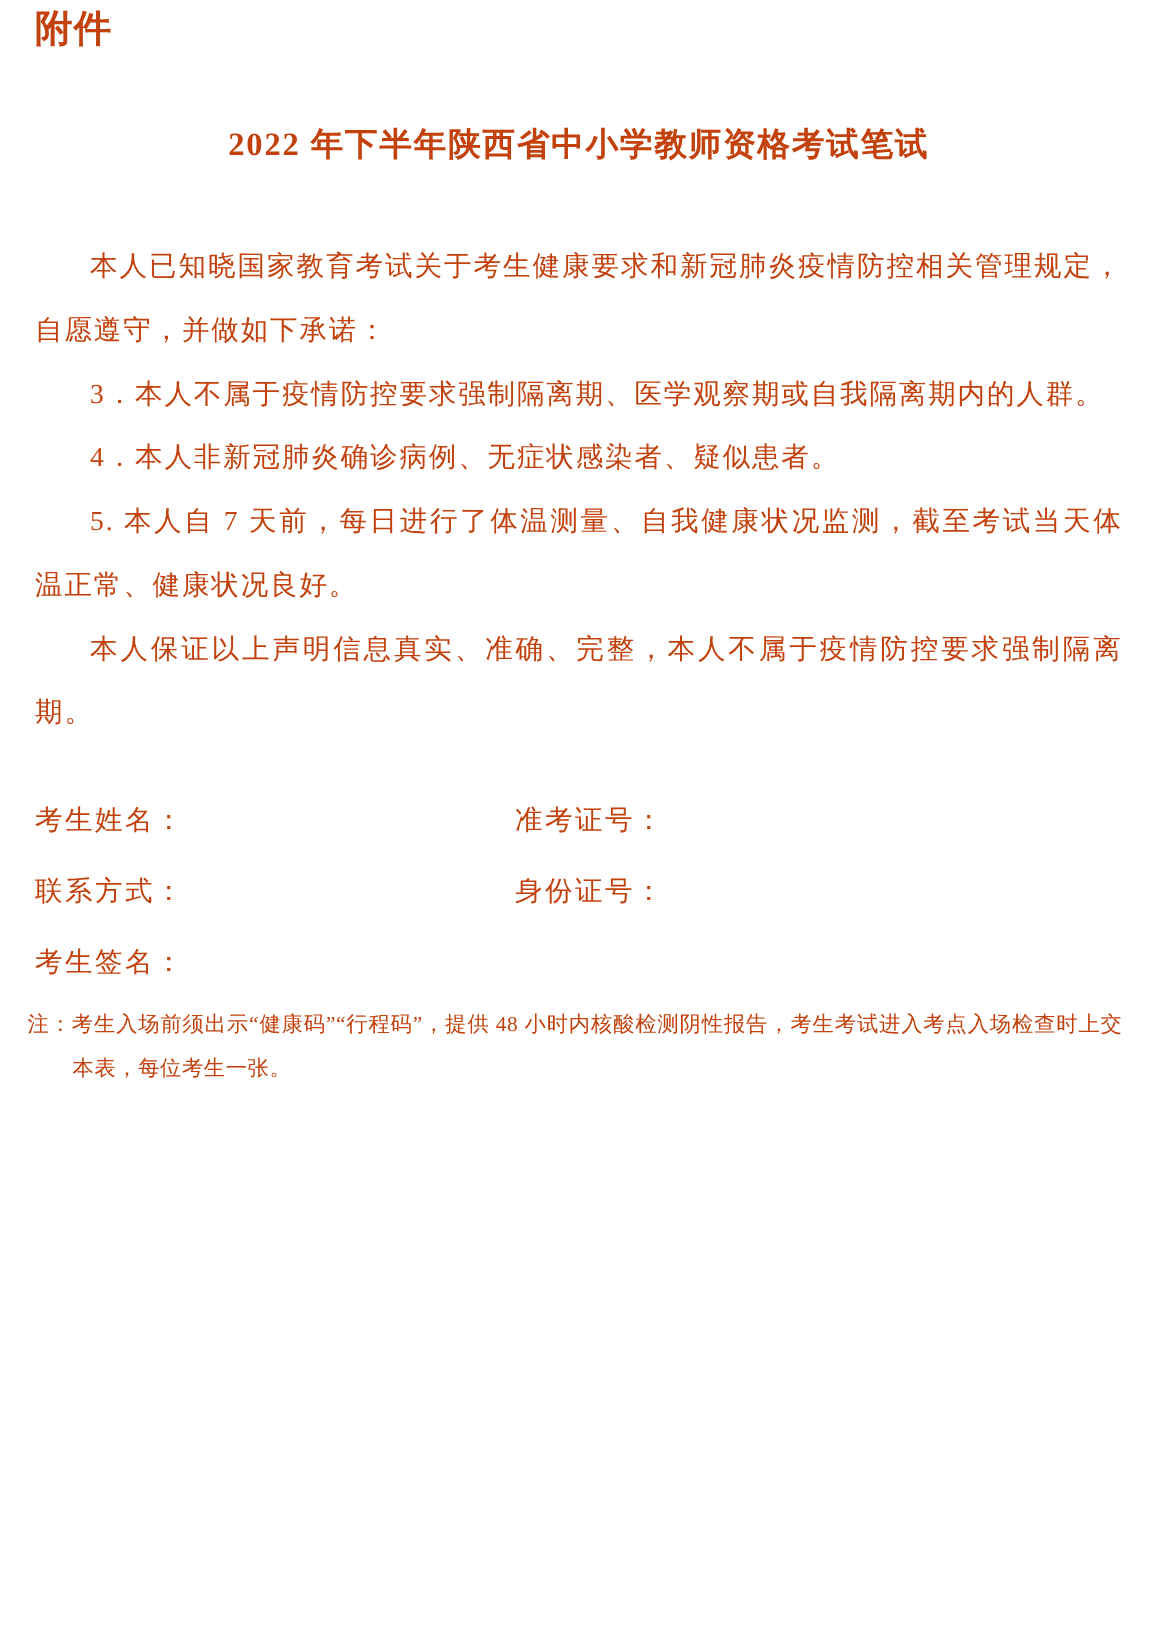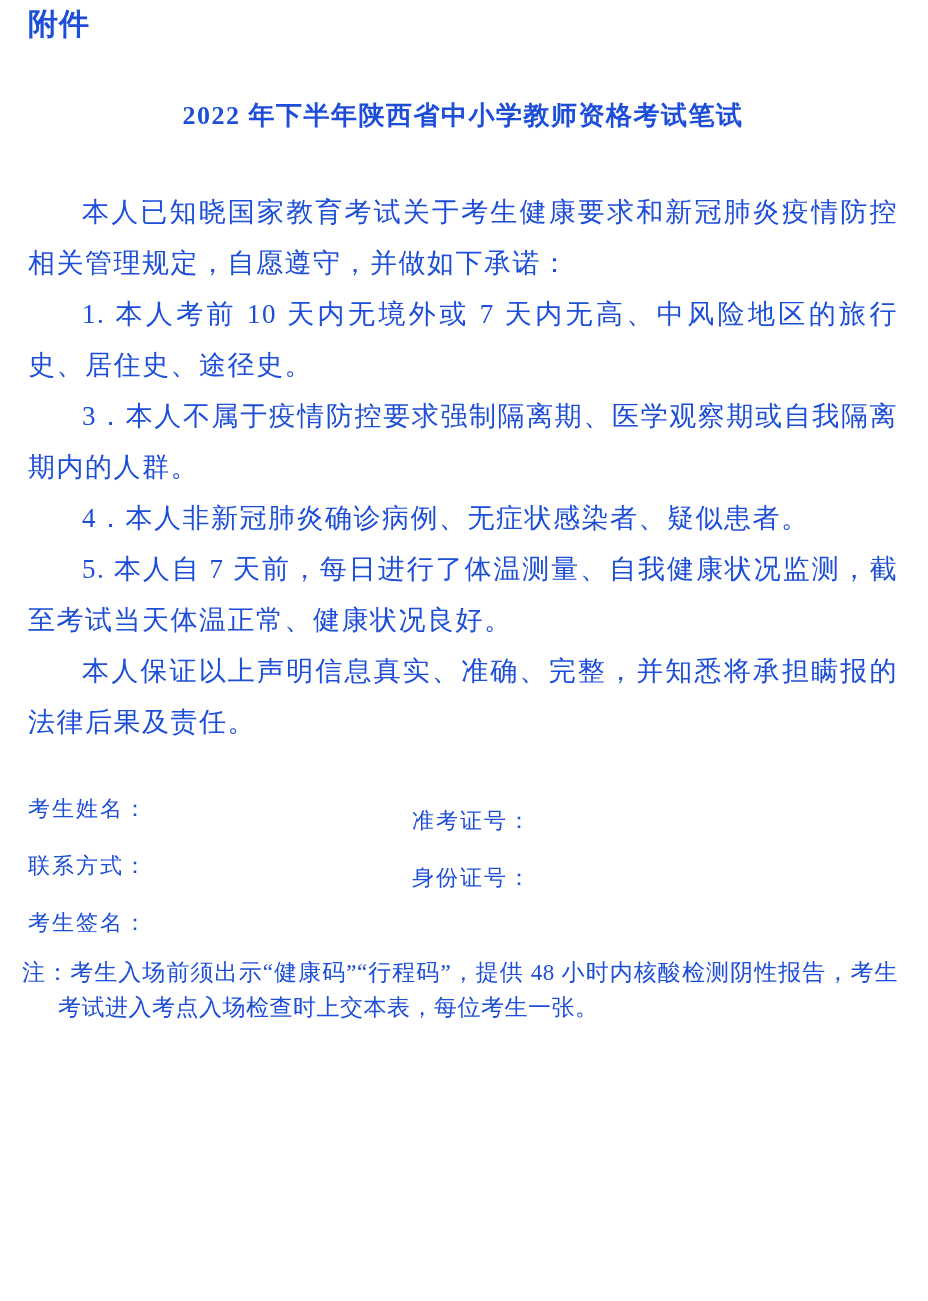--- a/index.html
+++ b/index.html
@@ -2,21 +2,21 @@
 <html><head>
 <meta charset="utf-8">
 <style>
   html,body { margin:0; padding:0; }
   body { background:#ffffff; }
   .page {
     position:relative;
     width:928px; height:1301px;
     margin:0 auto;
     background:#ffffff;
-    color:#1d4ed8;
+    color:#c2410c;
     font-family:"Liberation Serif","DejaVu Serif",serif;
     box-sizing:border-box;
     padding:0 30px 0 28px;
     overflow:hidden;
   }
   .attachment {
     padding-top:7px;
     font-family:"Liberation Sans","DejaVu Sans",sans-serif;
     font-weight:bold;
     font-size:30px;
@@ -26,21 +26,21 @@
   .title-block {
     margin-top:46px;
     text-align:center;
     font-weight:bold;
     font-size:26px;
     line-height:58px;
     letter-spacing:1.5px;
   }
   .body-text {
     margin-top:42px;
-    font-size:27px;
+    font-size:22px;
     line-height:51px;
     letter-spacing:1.5px;
     text-align:justify;
     text-justify:inter-ideograph;
   }
   .body-text p {
     margin:0;
     text-indent:2em;
   }
   .form-section {
@@ -49,51 +49,50 @@
     letter-spacing:2px;
   }
   .form-row {
     position:relative;
     height:57px;
     line-height:57px;
   }
   .form-row .right-label {
     position:absolute;
     left:384px;
-    top:12px;
+    top:0;
   }
   .note {
     margin-top:4px;
     margin-left:-6px;
-    font-size:23px;
+    font-size:17px;
     line-height:35px;
     letter-spacing:0.5px;
     text-align:justify;
     padding-left:36px;
     text-indent:-36px;
   }
 </style>
 </head>
 <body>
 
 <div class="page">
 
   <div class="attachment">附件</div>
 
   <div class="title-block">
     <div>2022 年下半年陕西省中小学教师资格考试笔试</div>
   </div>
 
   <div class="body-text">
     <p>本人已知晓国家教育考试关于考生健康要求和新冠肺炎疫情防控相关管理规定，自愿遵守，并做如下承诺：</p>
-    <p>1. 本人考前 10 天内无境外或 7 天内无高、中风险地区的旅行史、居住史、途径史。</p>
     <p>3．本人不属于疫情防控要求强制隔离期、医学观察期或自我隔离期内的人群。</p>
     <p>4．本人非新冠肺炎确诊病例、无症状感染者、疑似患者。</p>
     <p>5. 本人自 7 天前，每日进行了体温测量、自我健康状况监测，截至考试当天体温正常、健康状况良好。</p>
-    <p>本人保证以上声明信息真实、准确、完整，并知悉将承担瞒报的法律后果及责任。</p>
+    <p>本人保证以上声明信息真实、准确、完整，本人不属于疫情防控要求强制隔离期。</p>
   </div>
 
   <div class="form-section">
     <div class="form-row">
       <span class="left-label">考生姓名：</span>
       <span class="right-label">准考证号：</span>
     </div>
     <div class="form-row">
       <span class="left-label">联系方式：</span>
       <span class="right-label">身份证号：</span>

